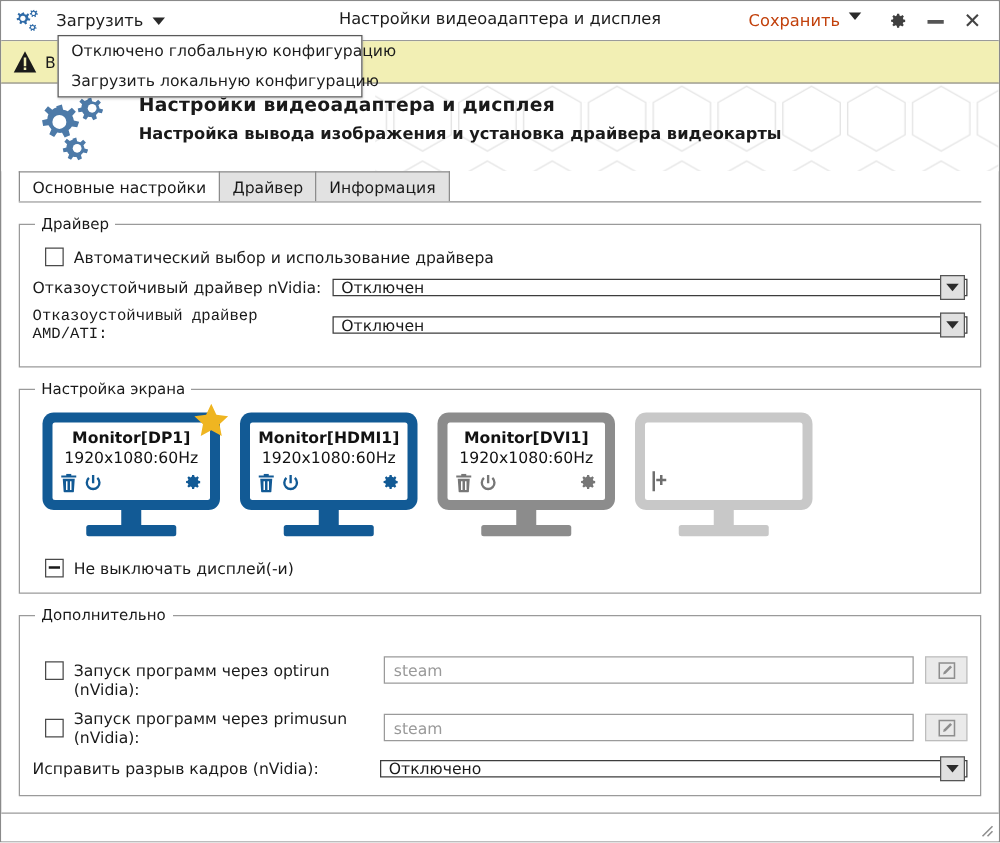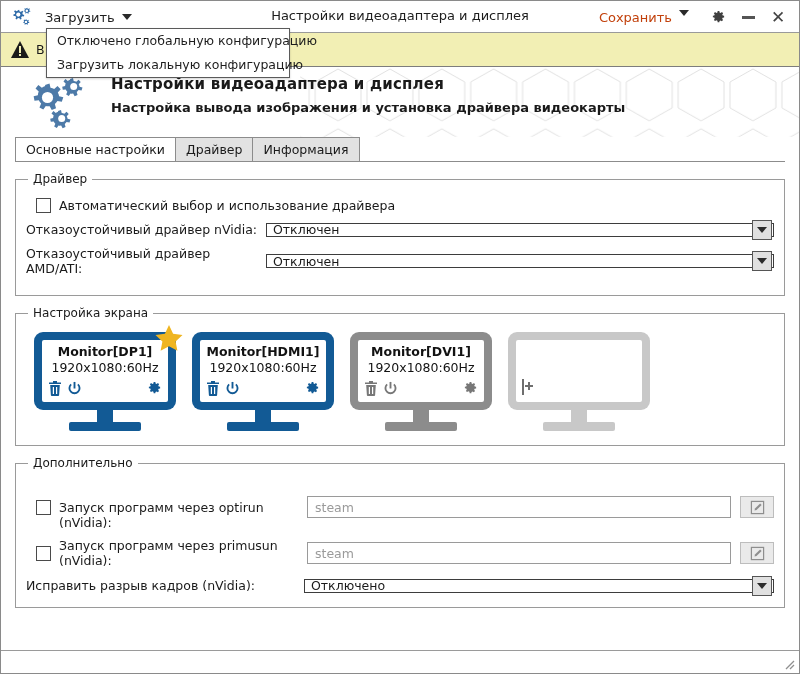--- a/index.html
+++ b/index.html
@@ -215,21 +215,21 @@
         <span class="lbl" style="width:240px;">Отказоустойчивый драйвер nVidia:</span>
         <div class="combo" style="flex:1;">
           <span class="val">Отключен</span>
           <span class="arrowbox">
               <span class="tri"></span>
             </span>
         </div>
       </div>
 
       <div class="row lbl-row">
-        <span class="lbl" style="width:240px;">Отказоустойчивый драйвер AMD/ATI:</span>
+        <span class="lbl" style="width:240px;font-family:Liberation Mono, monospace;">Отказоустойчивый драйвер AMD/ATI:</span>
         <div class="combo" style="flex:1;">
           <span class="val">Отключен</span>
           <span class="arrowbox">
               <span class="tri"></span>
             </span>
         </div>
       </div>
     </fieldset>
 
     <fieldset class="grp">
@@ -342,20 +342,24 @@
                 <span class="plusbox"></span>
               </div>
             </div>
           </div>
           <div class="mon-stand" style="background:#c8c8c8;"></div>
           <div class="mon-base" style="background:#c8c8c8;"></div>
         </div>
 
       </div>
 
+      <div class="row" style="margin:14px 0 2px 10px;">
+        <span class="cb partial"></span>
+        <span class="lbl">Не выключать дисплей(-и)</span>
+      </div>
     </fieldset>
 
 
     <fieldset class="grp">
       <legend>Дополнительно</legend>
 
       <div class="row" style="margin:6px 0;">
         <span class="cb" style="margin-left:10px;"></span>
         <span class="lbl" style="width:248px;margin-top:16px;">Запуск программ через optirun (nVidia):</span>
         <div class="tinput" style="flex:1;">

